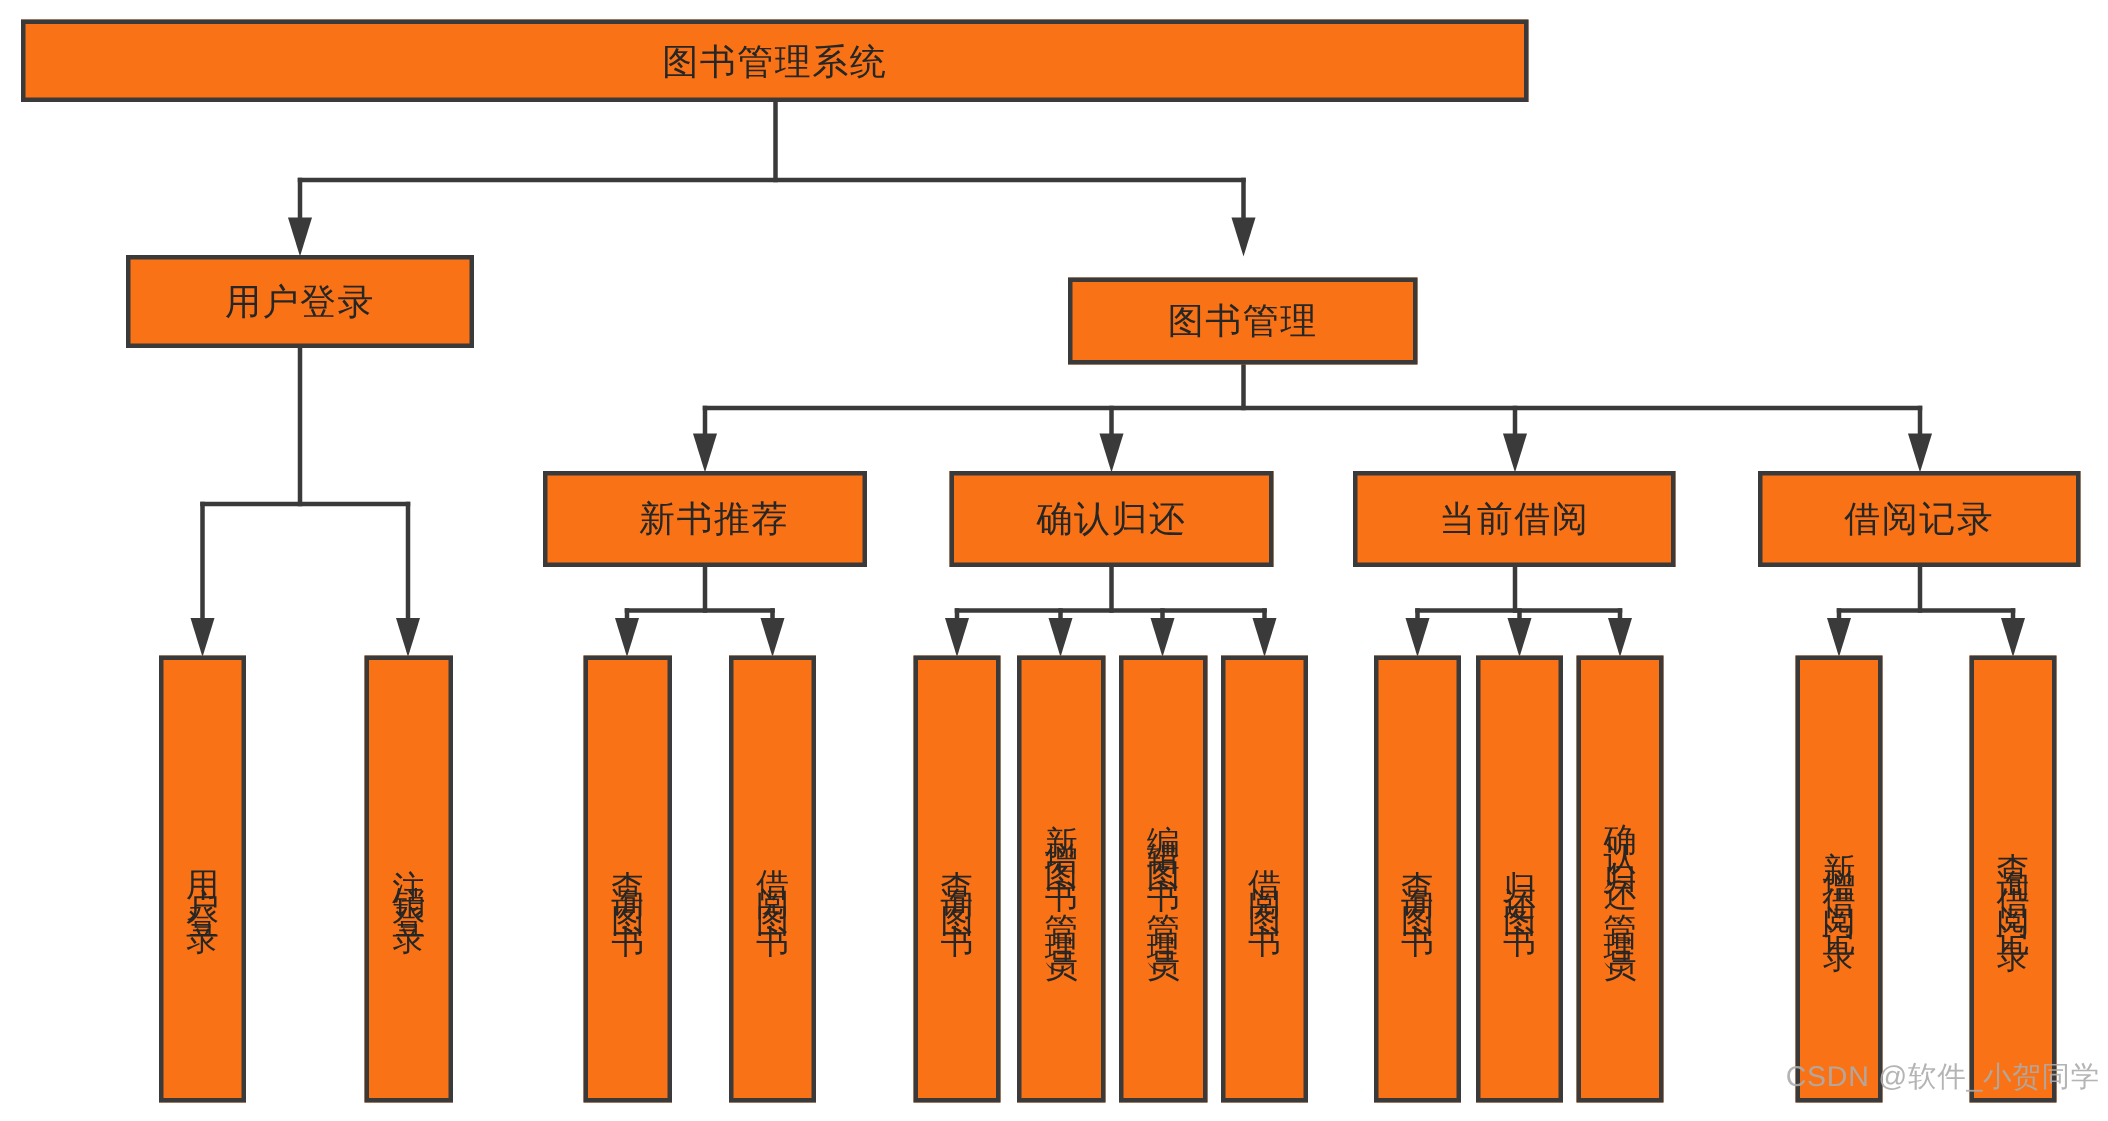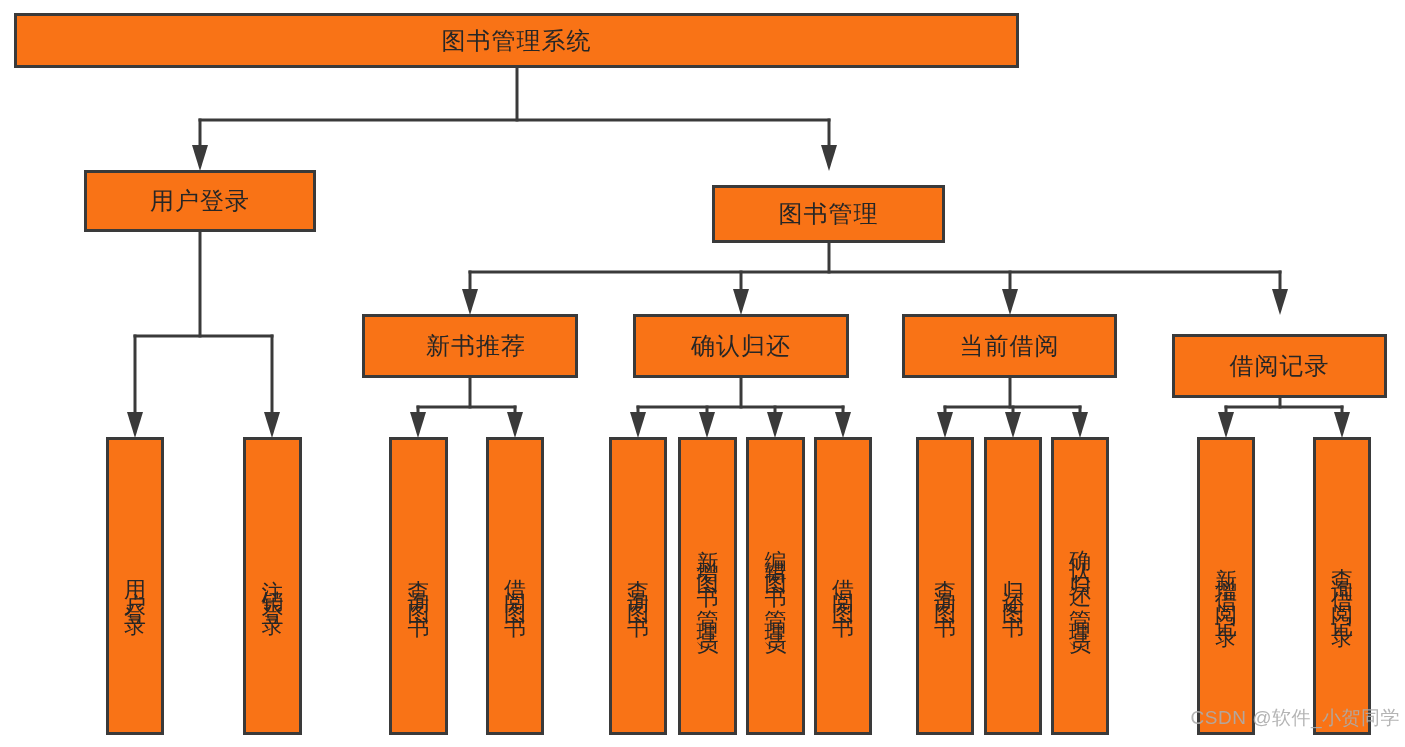--- a/index.html
+++ b/index.html
@@ -143,21 +143,21 @@
   </svg>
 
   <div class="node hnode" style="left:14px; top:13px; width:1005px; height:55px;">图书管理系统</div>
 
   <div class="node hnode" style="left:84px; top:170px; width:232px; height:62px;">用户登录</div>
   <div class="node hnode" style="left:712px; top:170px; width:233px; height:58px;margin-top:15px;">图书管理</div>
 
   <div class="node hnode" style="left:362px; top:314px; width:216px; height:64px;padding-left:12px;">新书推荐</div>
   <div class="node hnode" style="left:633px; top:314px; width:216px; height:64px;">确认归还</div>
   <div class="node hnode" style="left:902px; top:314px; width:215px; height:64px;">当前借阅</div>
-  <div class="node hnode" style="left:1172px; top:314px; width:215px; height:64px;margin-top:20px;">借阅记录</div>
+  <div class="node hnode" style="left:1172px; top:314px; width:215px; height:64px;">借阅记录</div>
 
   <div class="node vnode" style="left:106px; top:437px; width:58px; height:298px;">
     <span class="vtext">用户登录</span>
   </div>
   <div class="node vnode" style="left:243px; top:437px; width:59px; height:298px;">
     <span class="vtext">注销登录</span>
   </div>
 
   <div class="node vnode" style="left:389px; top:437px; width:59px; height:298px;">
     <span class="vtext">查询图书</span>

